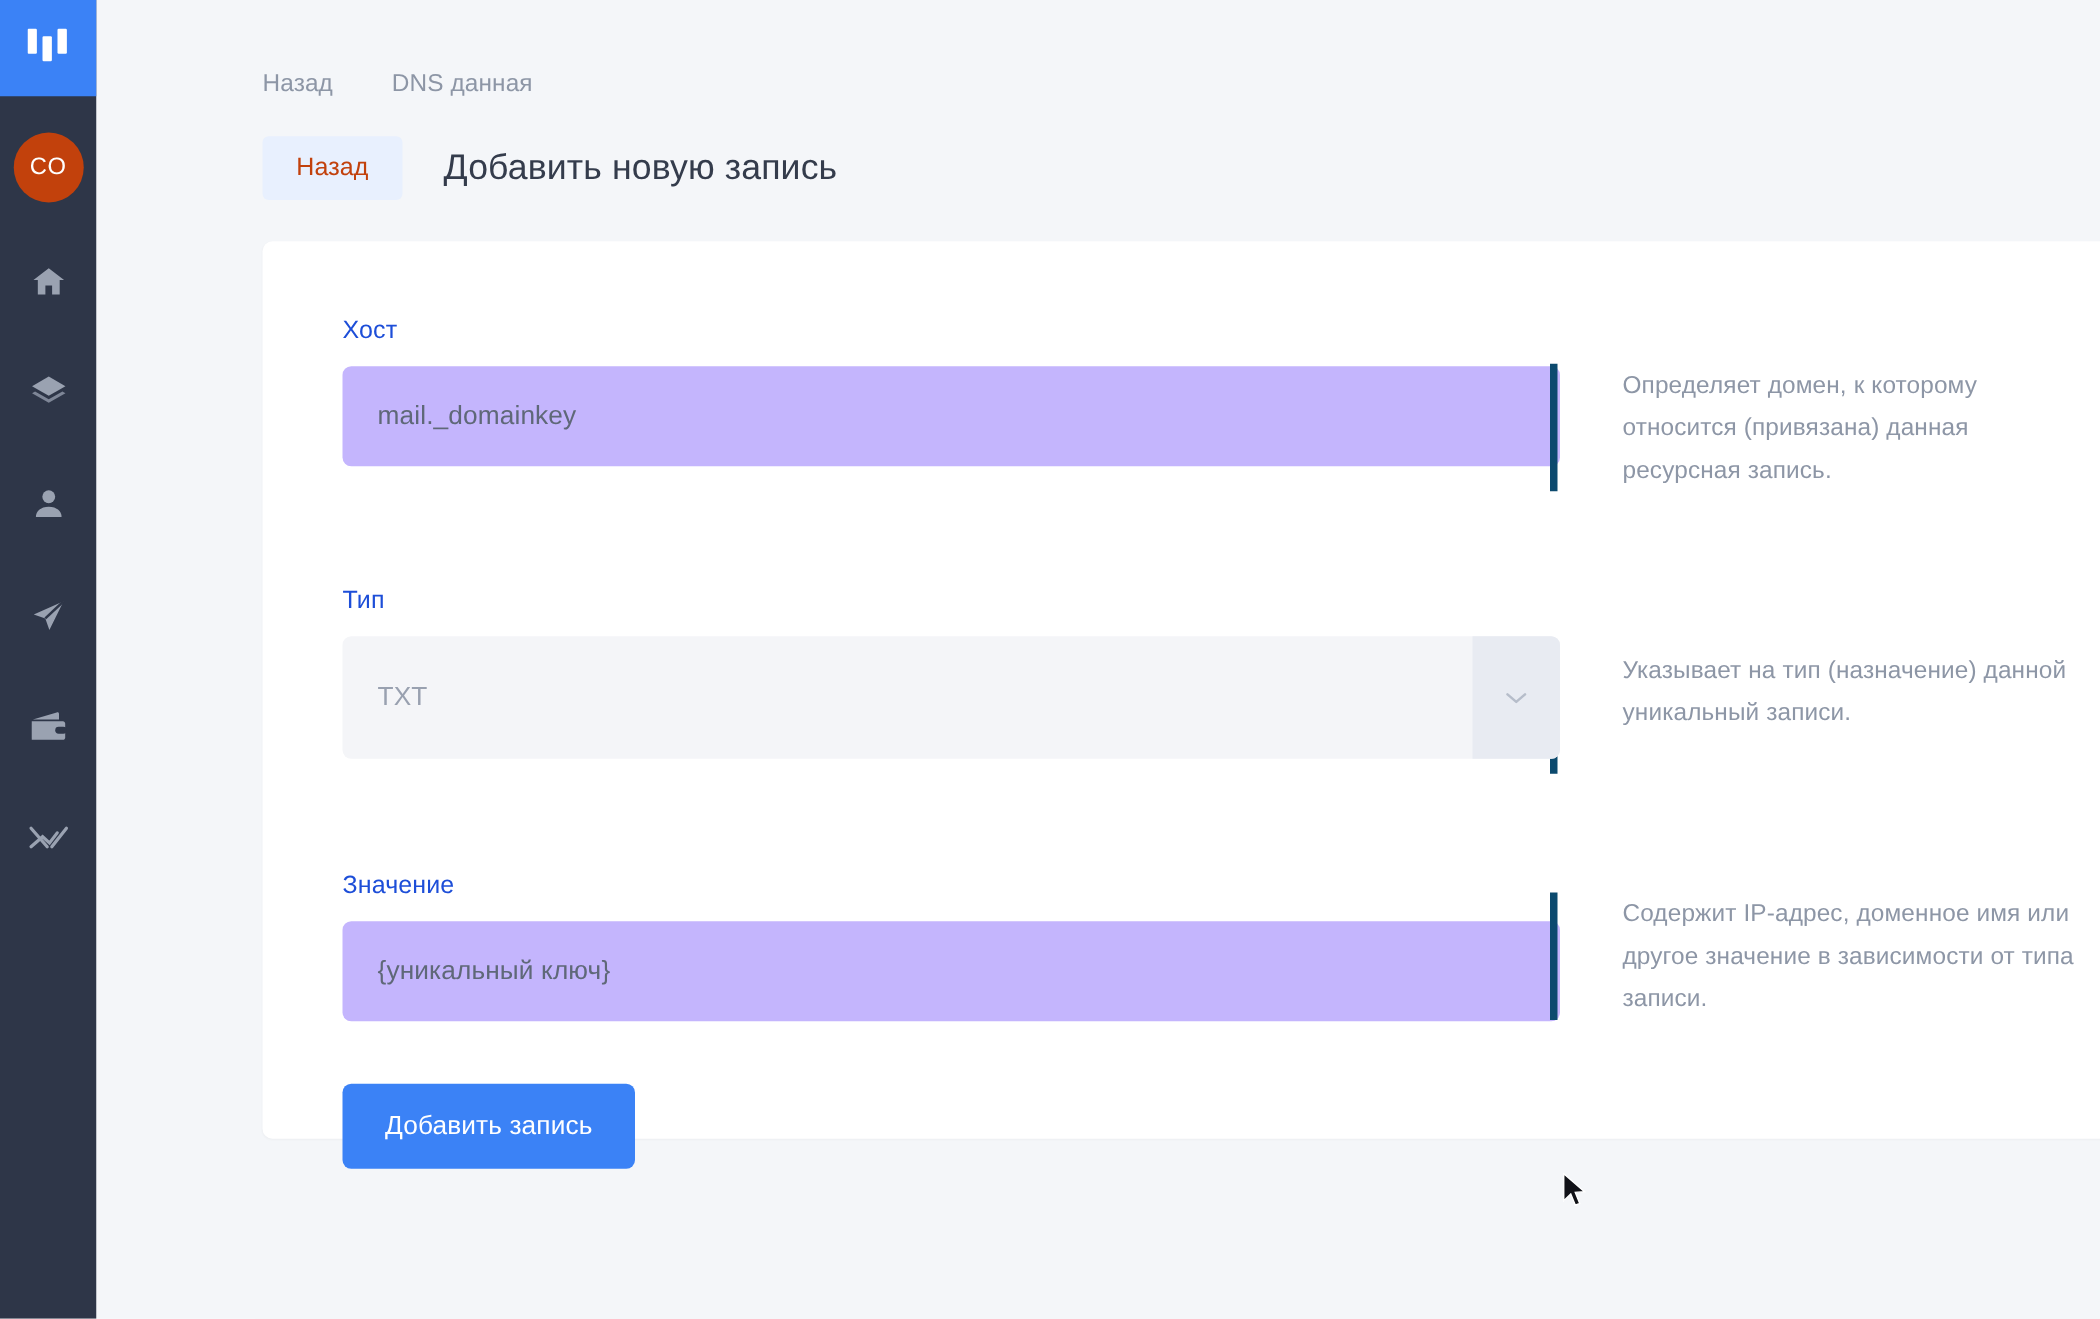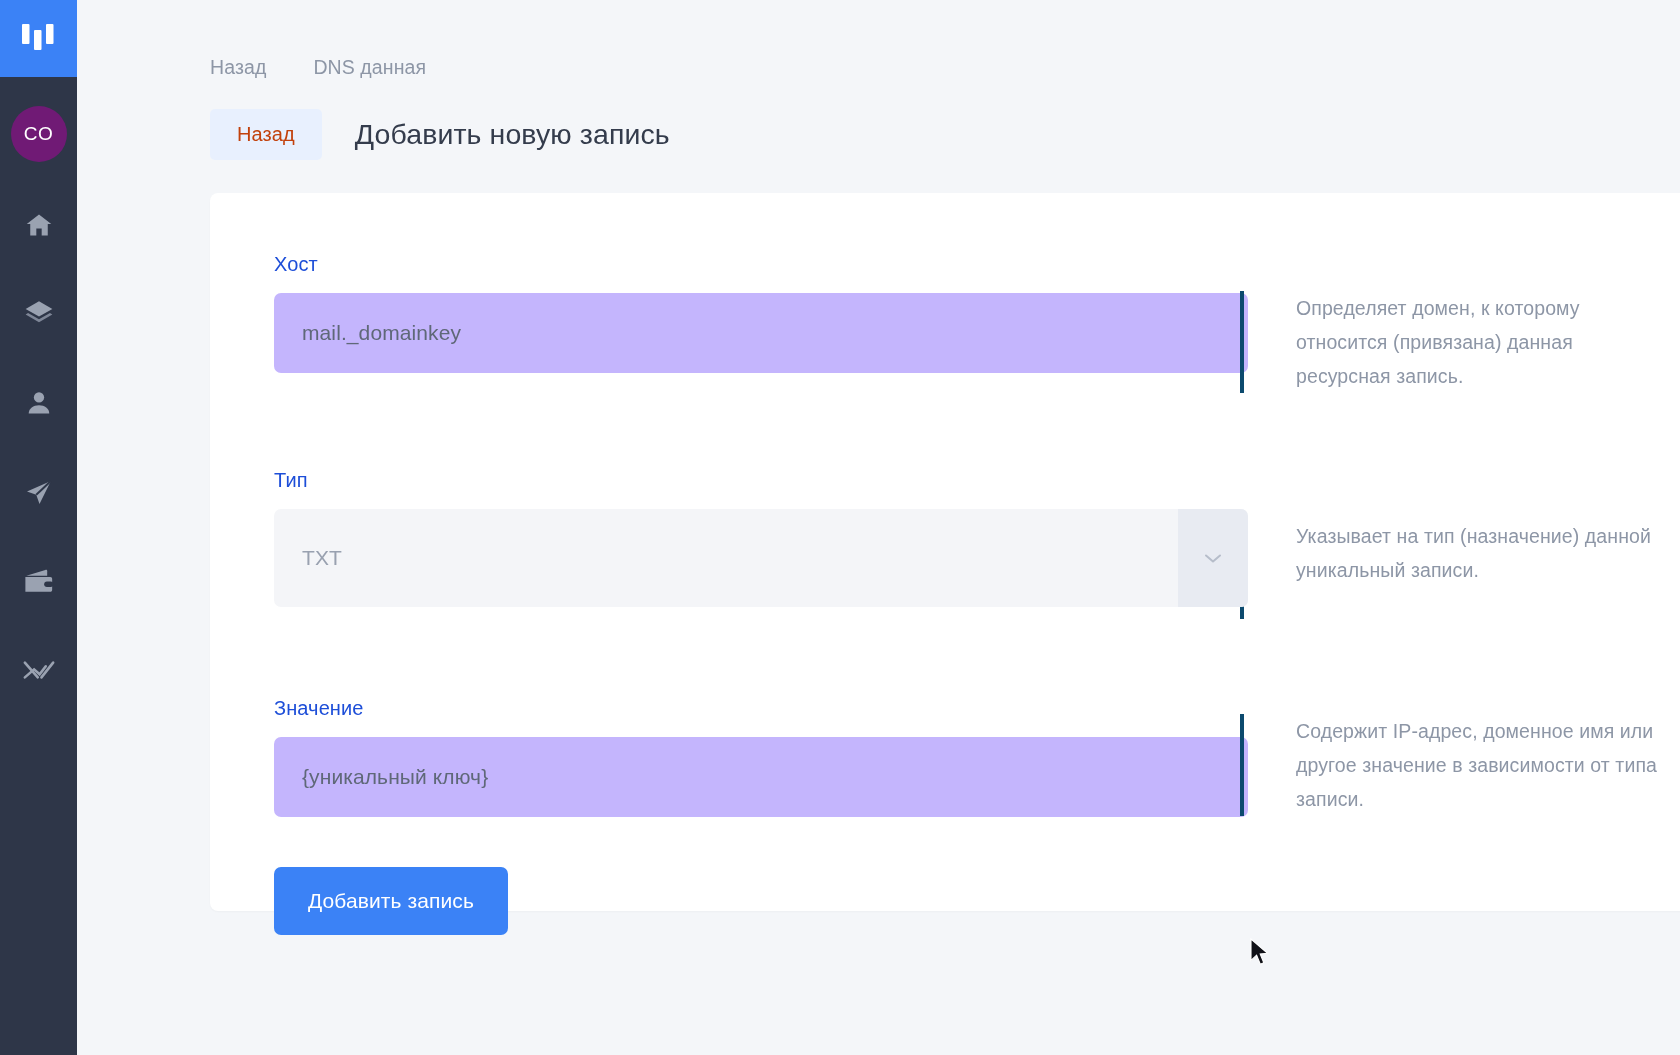--- a/index.html
+++ b/index.html
@@ -38,21 +38,21 @@
     align-items: center;
     justify-content: center;
     flex: 0 0 77px;
   }
   .logo-bars { display: block; }
 
   .avatar {
     width: 56px;
     height: 56px;
     border-radius: 50%;
-    background: #701a75;
+    background: #c2410c;
     color: #ffffff;
     display: flex;
     align-items: center;
     justify-content: center;
     font-size: 19px;
     letter-spacing: 0.5px;
     margin-top: 29px;
     font-weight: 400;
   }
 
@@ -181,21 +181,21 @@
     width: 70px;
     height: 98px;
     background: #e8ebf2;
     border-radius: 0 7px 7px 0;
     display: flex;
     align-items: center;
     justify-content: center;
   }
 
   .hint {
-    border-left: 4px solid #0c4a6e;
+    border-left: 6px solid #0c4a6e;
     padding-left: 52px;
     margin-left: 0;
     min-height: 100px;
   }
   .hint p {
     font-size: 19.5px;
     line-height: 34px;
     color: #8d96a6;
     max-width: 370px;
     letter-spacing: 0.1px;

